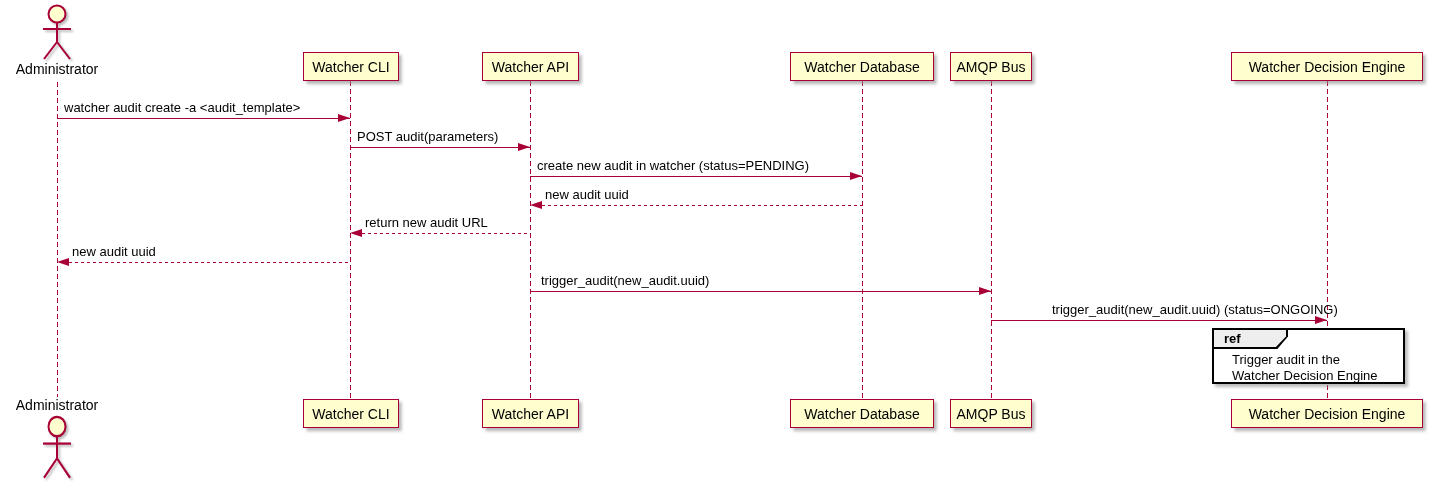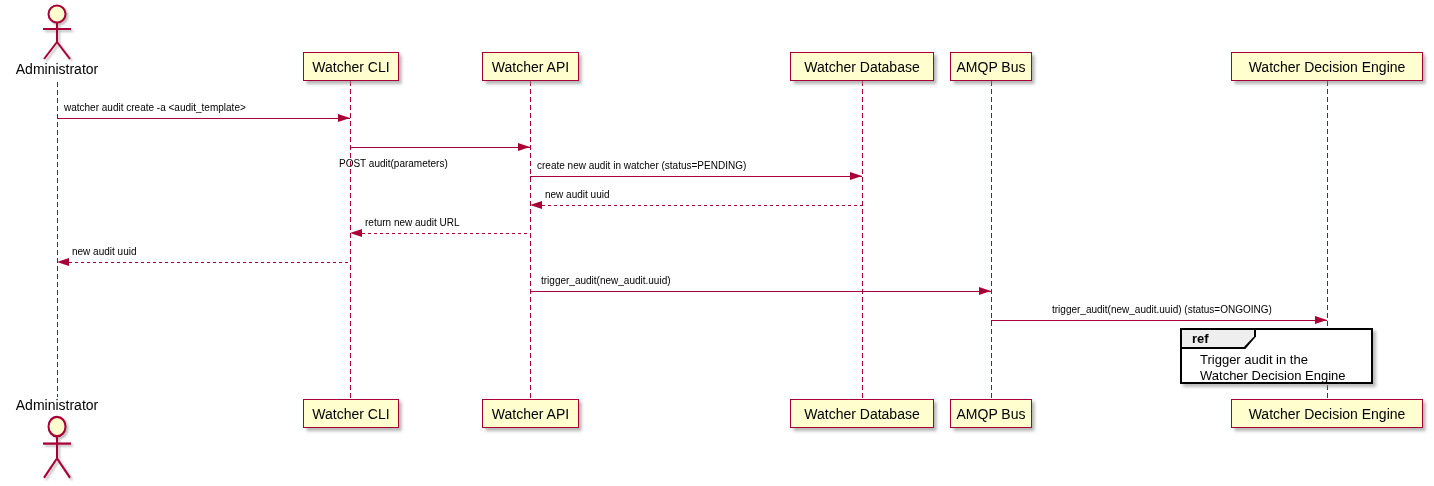--- a/index.html
+++ b/index.html
@@ -25,21 +25,21 @@
     box-shadow:2.5px 3px 3px rgba(140,140,140,0.65);
     z-index:3;
   }
   
   .lifeline{
     position:absolute;width:1px;z-index:1;
     background:repeating-linear-gradient(to bottom,var(--accent) 0px,var(--accent) 5px,transparent 5px,transparent 8px);
   }
   
   .msg-label{
-    position:absolute;font-size:10px;line-height:17px;height:17px;
+    position:absolute;font-size:13px;line-height:17px;height:17px;
     white-space:nowrap;z-index:2;
   }
   .line{position:absolute;height:1px;z-index:2;}
   .line.solid{background:var(--accent);}
   .line.dashed{background:repeating-linear-gradient(to right,var(--accent) 0px,var(--accent) 3px,transparent 3px,transparent 6px);}
   .ah{position:absolute;width:0;height:0;border-style:solid;z-index:2;}
   .ah-r{border-width:4.5px 0 4.5px 12px;border-color:transparent transparent transparent var(--accent);}
   .ah-l{border-width:4.5px 12px 4.5px 0;border-color:transparent var(--accent) transparent transparent;}
   
   .actor-label{
@@ -103,21 +103,21 @@
     <span>Watcher Decision Engine</span>
   </div>
 
   <div>
     <div class="msg-label" style="left:64px;top:99px;">watcher audit create -a &lt;audit_template&gt;</div>
     <div class="line solid" style="left:57px;top:118px;width:293px;"></div>
     <div class="ah ah-r" style="left:338px;top:114px;"></div>
   </div>
 
   <div>
-    <div class="msg-label" style="left:339px;top:128px;margin-top:27px;">POST audit(parameters)</div>
+    <div class="msg-label" style="left:357px;top:128px;">POST audit(parameters)</div>
     <div class="line solid" style="left:350px;top:147px;width:180px;"></div>
     <div class="ah ah-r" style="left:518px;top:143px;"></div>
   </div>
 
   <div>
     <div class="msg-label" style="left:537px;top:157px;">create new audit in watcher (status=PENDING)</div>
     <div class="line solid" style="left:530px;top:176px;width:332px;"></div>
     <div class="ah ah-r" style="left:850px;top:172px;"></div>
   </div>
 
@@ -144,21 +144,21 @@
     <div class="line solid" style="left:530px;top:291px;width:461px;"></div>
     <div class="ah ah-r" style="left:979px;top:287px;"></div>
   </div>
 
   <div>
     <div class="msg-label" style="left:1052px;top:301px;">trigger_audit(new_audit.uuid) (status=ONGOING)</div>
     <div class="line solid" style="left:991px;top:320px;width:336px;"></div>
     <div class="ah ah-r" style="left:1315px;top:316px;"></div>
   </div>
 
-  <div class="refbox" style="left:1180px;top:328px;width:193px;height:56px;">
+  <div class="refbox" style="left:1212px;top:328px;width:193px;height:56px;">
     <div class="ref-head-outer"></div>
     <div class="ref-head-inner">ref</div>
     <div class="ref-body">
       <div>Trigger audit in the</div>
       <div>Watcher Decision Engine</div>
     </div>
   </div>
 
   <div class="pbox" style="left:303px;top:399px;width:96px;">
     <span>Watcher CLI</span>

